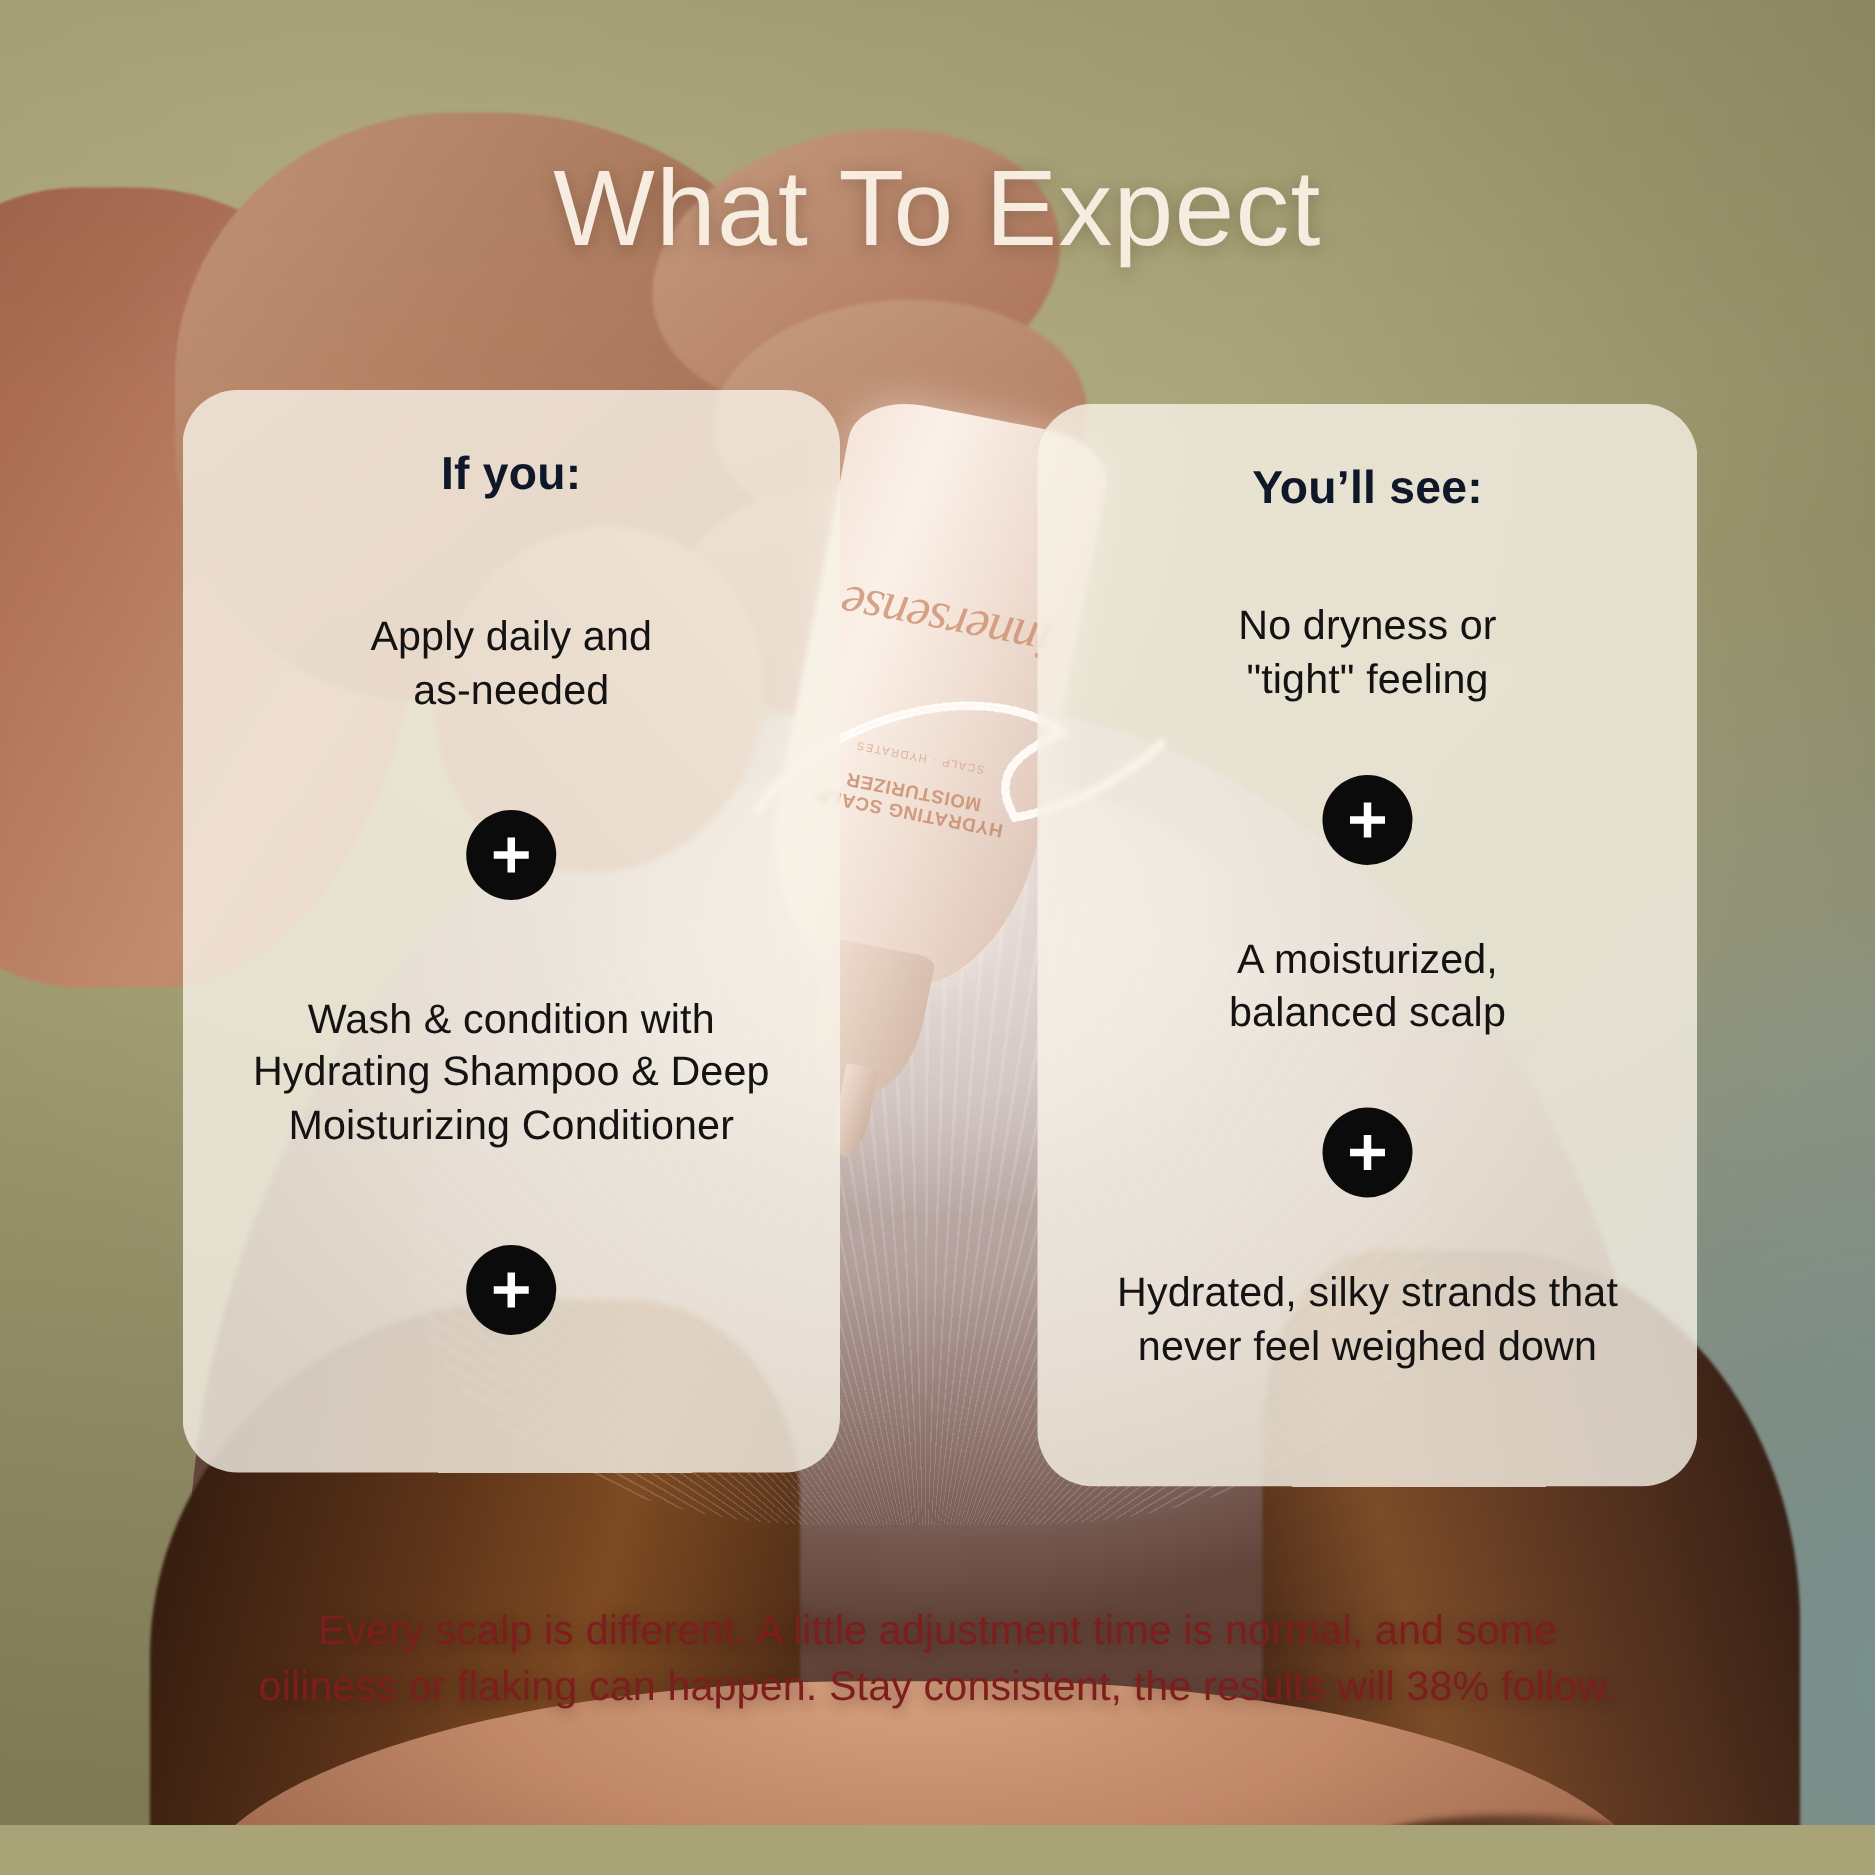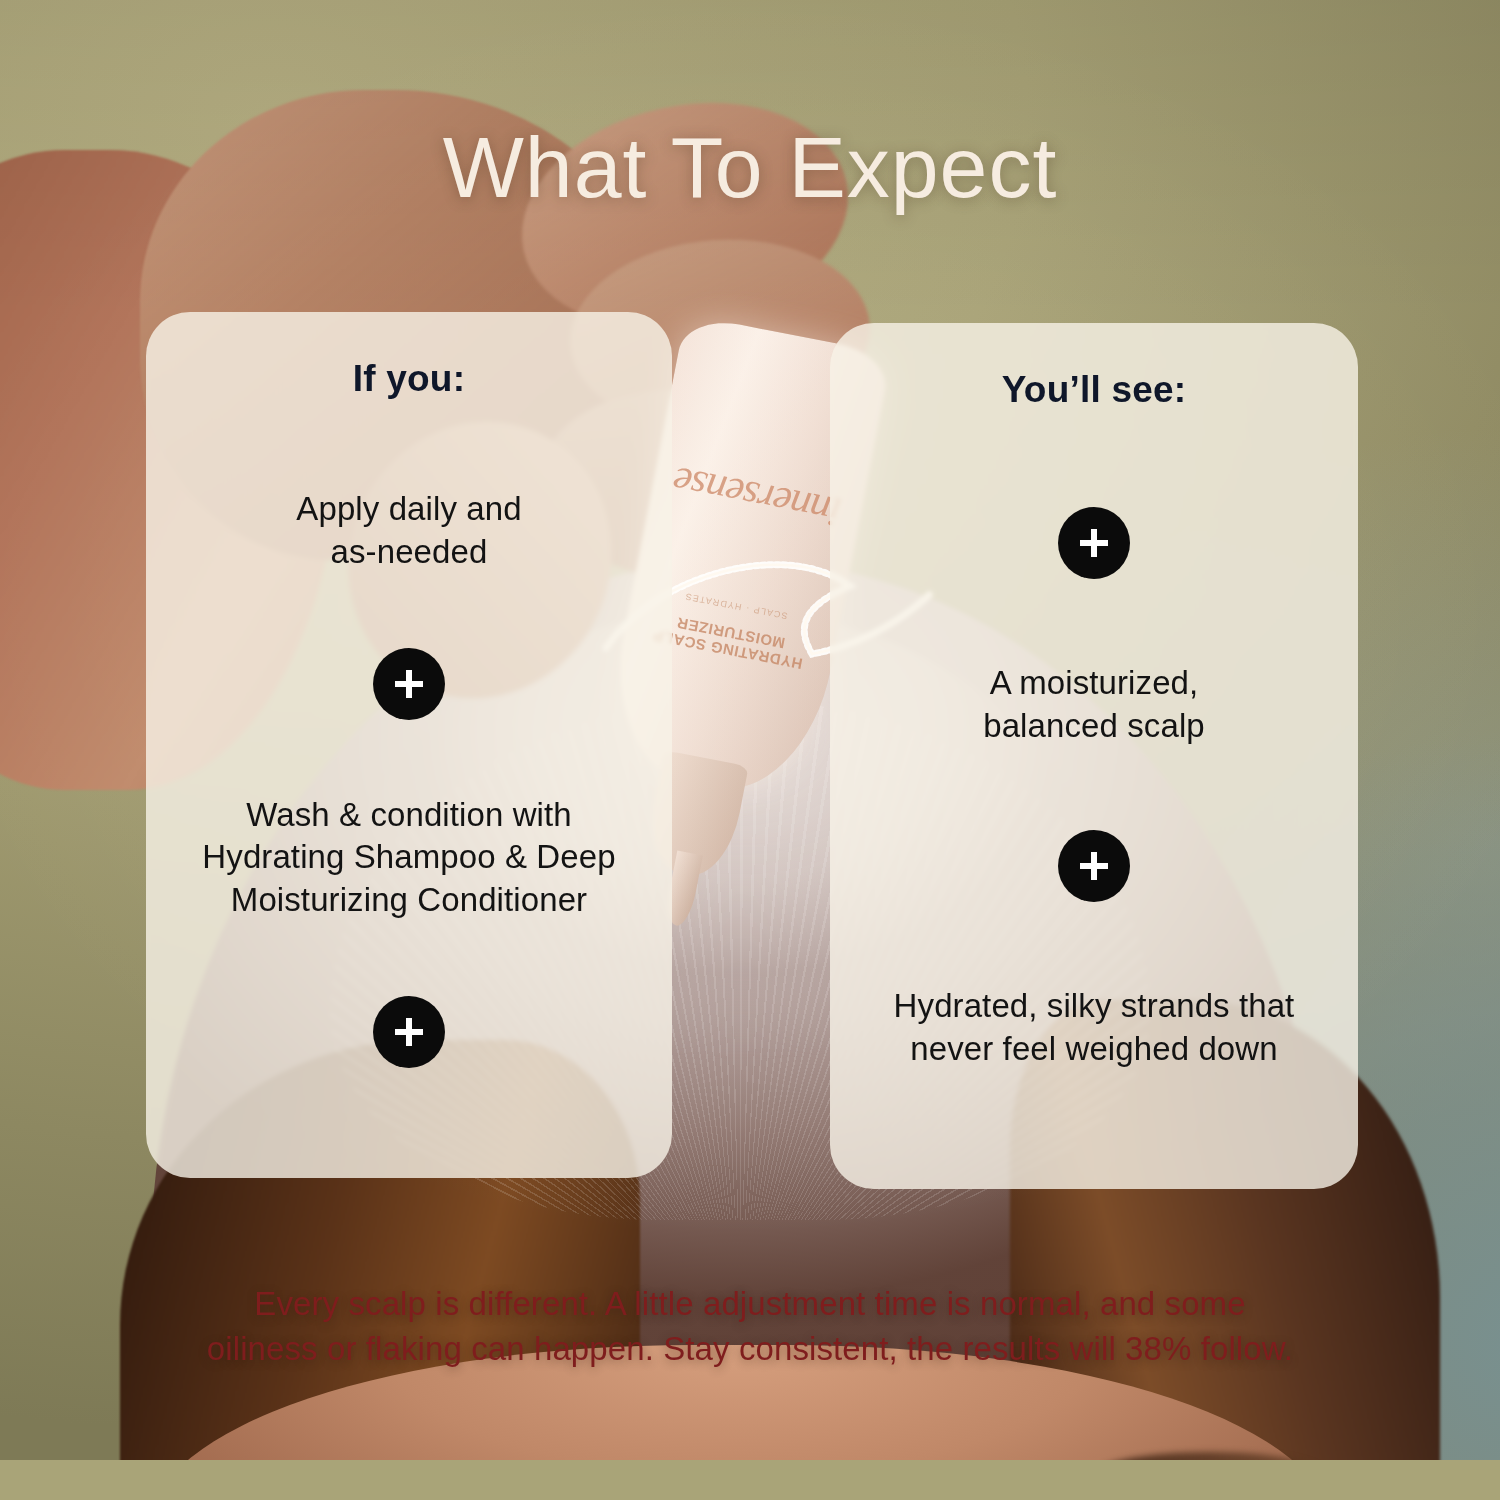--- a/index.html
+++ b/index.html
@@ -325,20 +325,21 @@
           <rect x="14" y="3" width="6" height="28" fill="#ffffff"></rect>
           <rect x="3" y="14" width="28" height="6" fill="#ffffff"></rect>
         </svg>
       </div>
     </div>
   </div>
 
   <div class="card card-right">
     <div class="card-head">You’ll see:</div>
     <div class="items">
+      <div class="item-text">No dryness or<br>"tight" feeling</div>
       <div class="plus">
         <svg width="34" height="34" viewBox="0 0 34 34" aria-hidden="true">
           <rect x="14" y="3" width="6" height="28" fill="#ffffff"></rect>
           <rect x="3" y="14" width="28" height="6" fill="#ffffff"></rect>
         </svg>
       </div>
       <div class="item-text">A moisturized,<br>balanced scalp</div>
       <div class="plus">
         <svg width="34" height="34" viewBox="0 0 34 34" aria-hidden="true">
           <rect x="14" y="3" width="6" height="28" fill="#ffffff"></rect>

